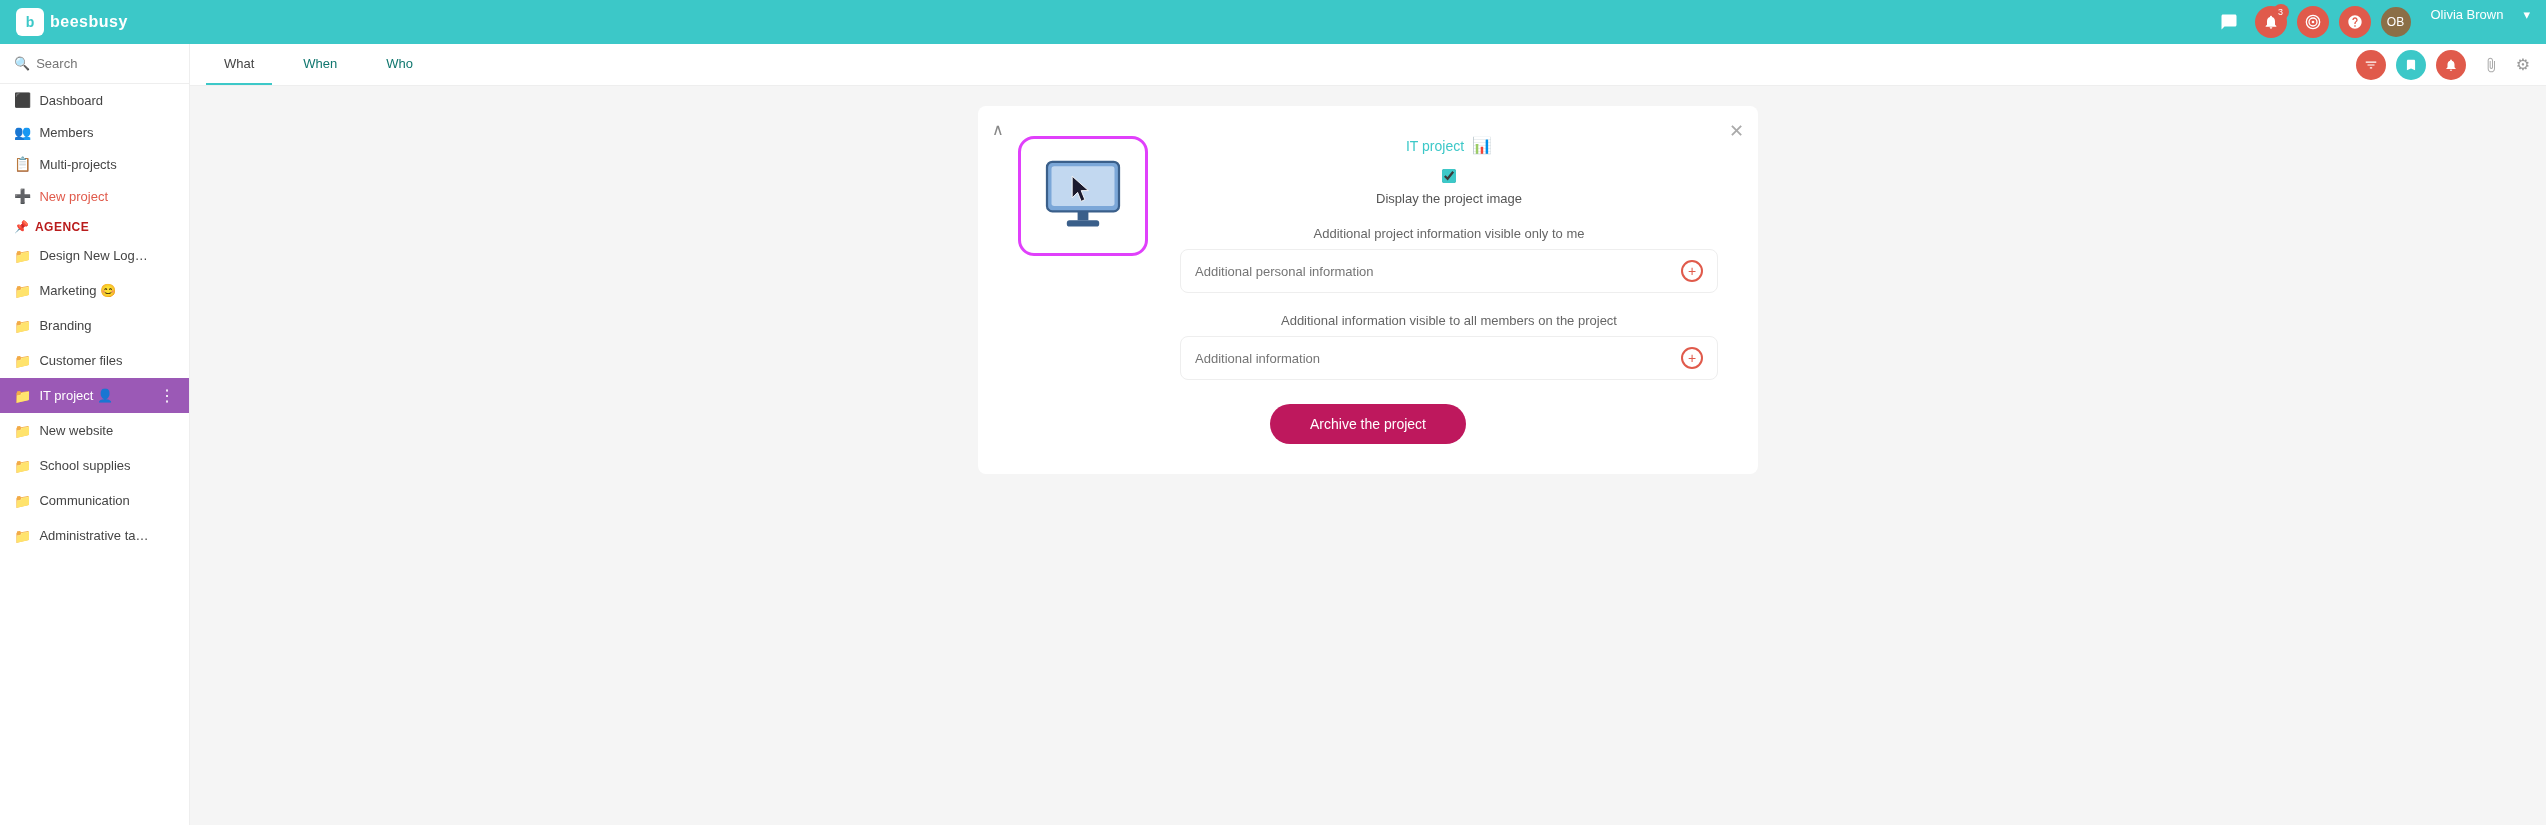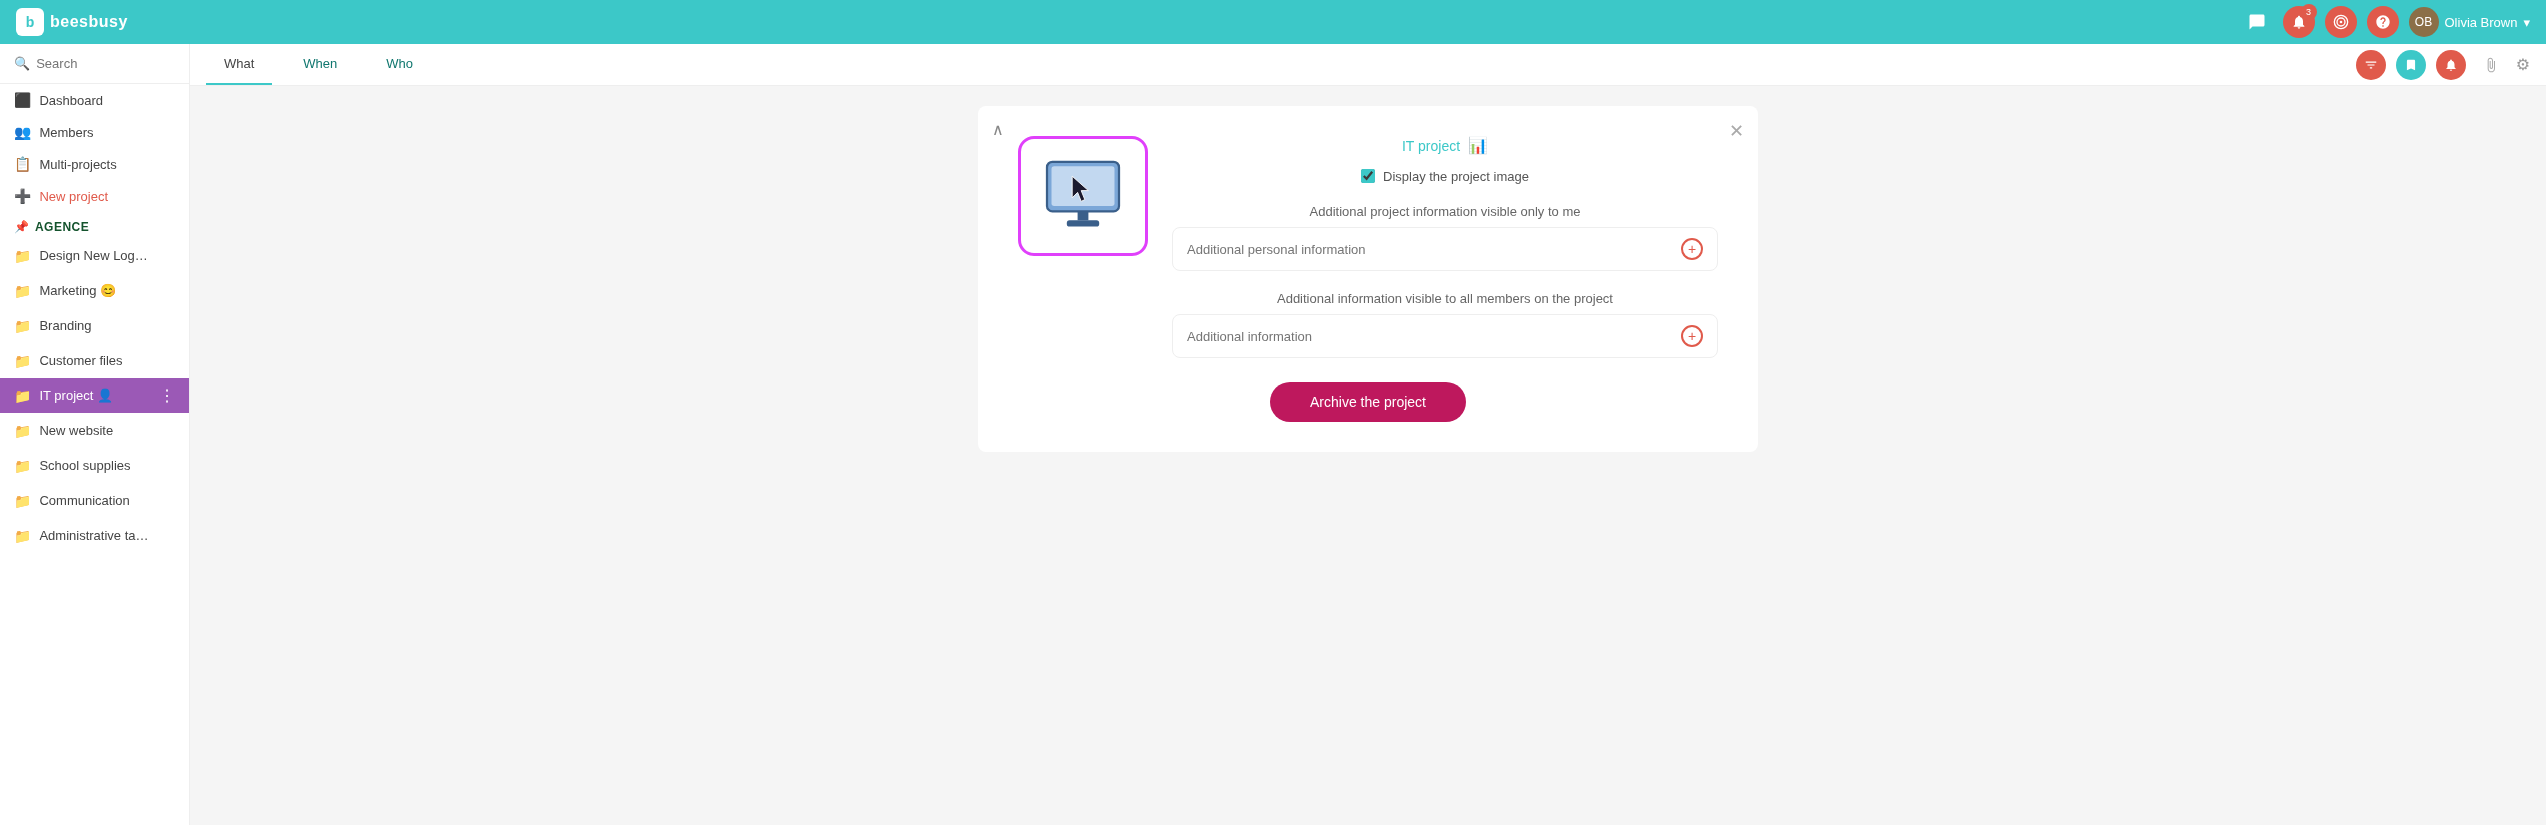--- a/index.html
+++ b/index.html
@@ -57,22 +57,21 @@
       color: white;
       font-size: 9px;
       width: 16px; height: 16px;
       border-radius: 50%;
       display: flex; align-items: center; justify-content: center;
     }
     .nav-icon-btn.coral { background: #e05a4b; }
     .nav-icon-btn.orange-red { background: #e05a4b; }
     .avatar-btn {
       display: flex;
-      align-items: center;
-      gap: 6px;
+      gap: 20px;
       cursor: pointer;
       color: white;
       font-size: 13px;
     }
     .avatar-circle {
       width: 30px; height: 30px;
       border-radius: 50%;
       background: #8B6F47;
       overflow: hidden;
       display: flex; align-items: center; justify-content: center;
@@ -149,21 +148,21 @@
     .sidebar-item.active .item-dots { opacity: 1; color: white; }
 
     .sidebar-section-header {
       display: flex;
       align-items: center;
       padding: 8px 14px 4px;
       cursor: pointer;
       gap: 6px;
     }
     .section-pin { font-size: 12px; color: #888; }
-    .section-name { font-size: 12px; font-weight: 600; color: #14532d; text-transform: uppercase; letter-spacing: 0.5px; }
+    .section-name { font-size: 12px; font-weight: 600; color: #b91c1c; text-transform: uppercase; letter-spacing: 0.5px; }
 
     .new-project-btn {
       color: #e05a4b;
       font-size: 13px;
     }
     .new-project-btn .item-icon { color: #e05a4b; }
 
     
     .main-area {
       flex: 1;
@@ -250,21 +249,21 @@
       text-align: center;
       font-size: 15px;
       color: #666;
       margin-bottom: 24px;
       font-weight: 400;
     }
 
     
     .project-image-section {
       display: flex;
-      gap: 24px;
+      gap: 32px;
       align-items: flex-start;
       margin-bottom: 20px;
     }
     .project-image-box {
       border: 3px solid #e040fb;
       border-radius: 16px;
       width: 130px;
       height: 120px;
       display: flex;
       align-items: center;
@@ -291,22 +290,24 @@
     }
     .project-name-link {
       color: #3cc8c8;
       font-size: 14px;
       text-decoration: none;
       cursor: pointer;
     }
 
     .checkbox-row {
       display: flex;
+      align-items: center;
       gap: 8px;
       justify-content: center;
+      flex-direction: column;
     }
     .checkbox-row input[type=checkbox] {
       accent-color: #3cc8c8;
       width: 14px; height: 14px;
     }
     .checkbox-label {
       font-size: 13px;
       color: #555;
     }
 

